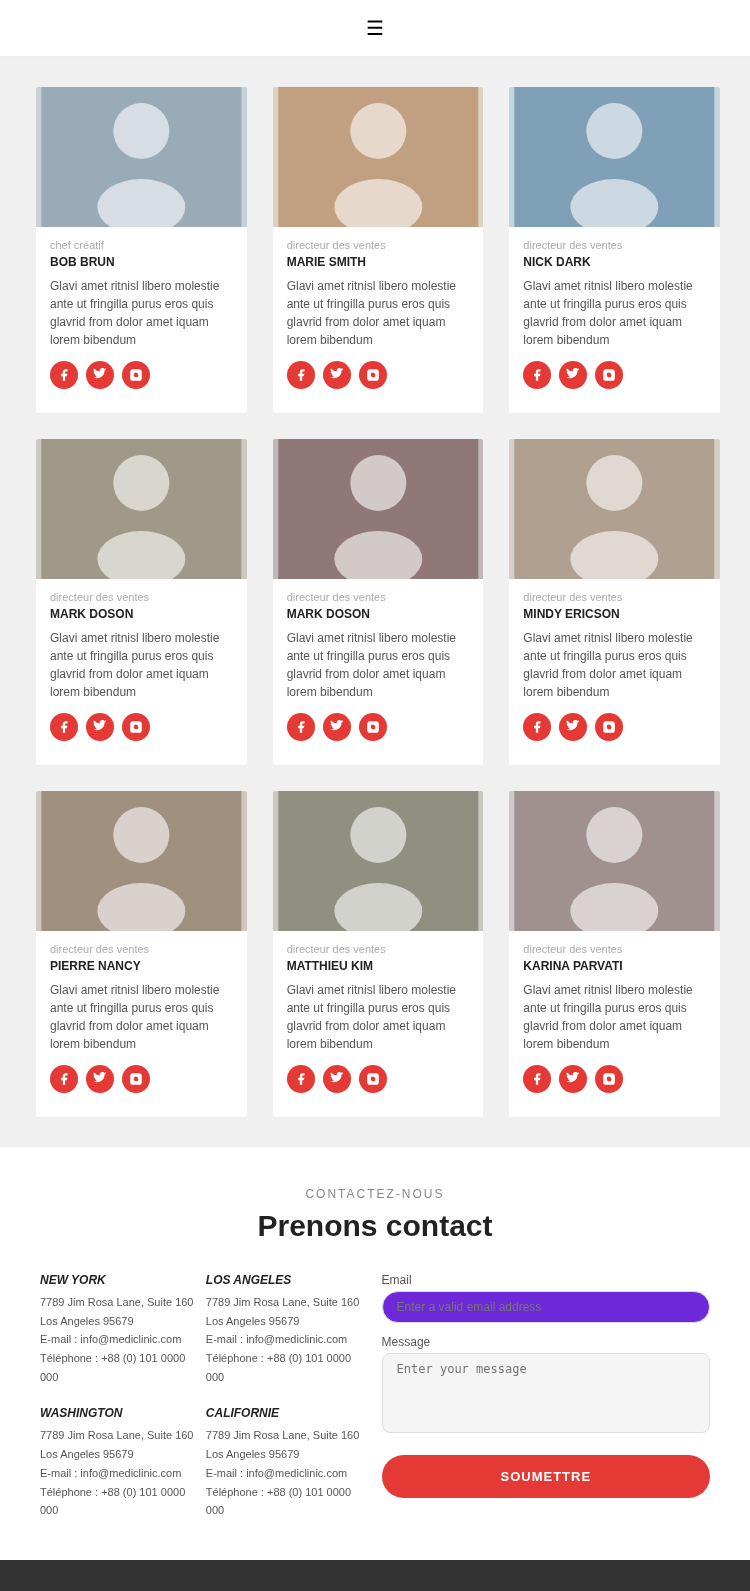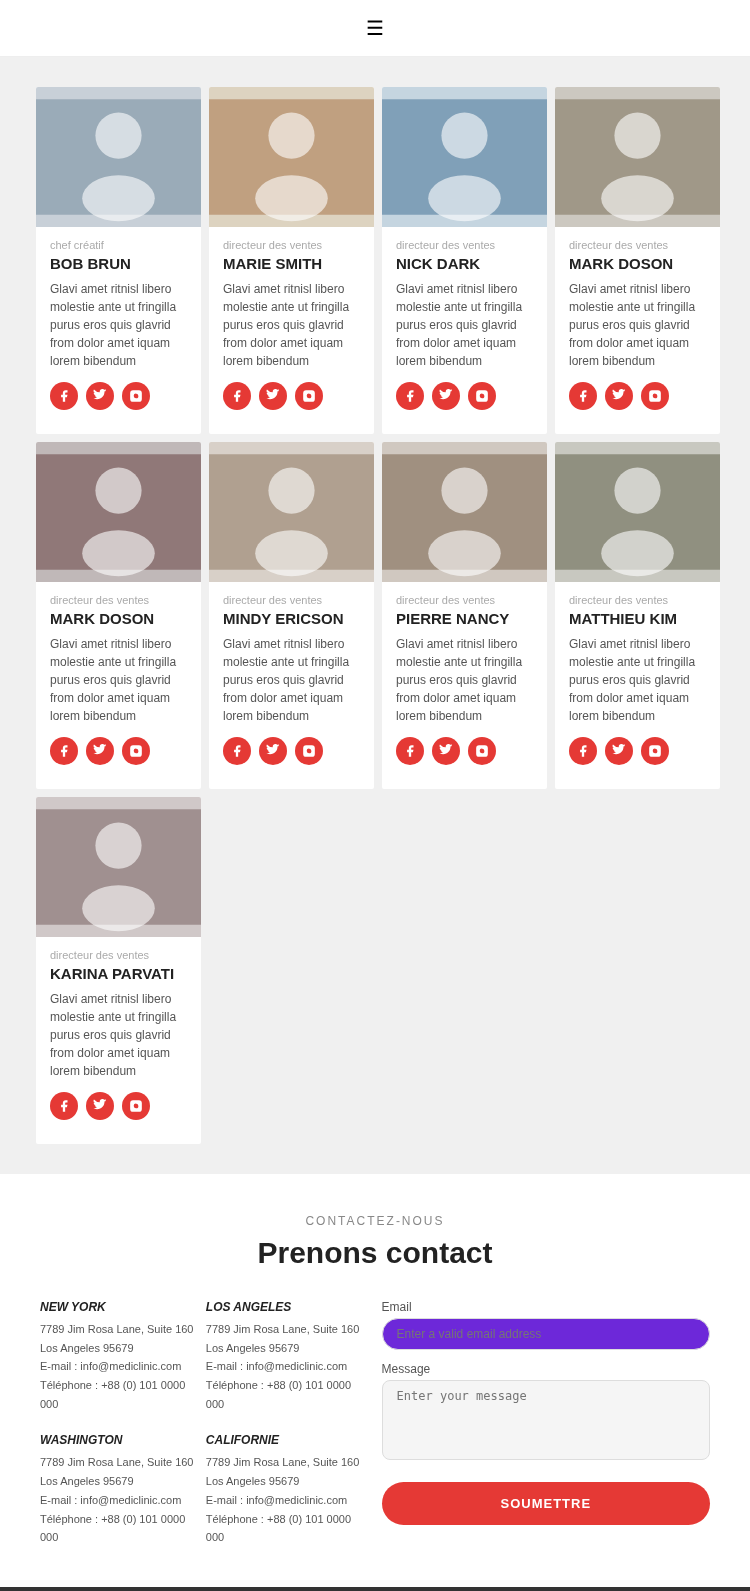--- a/index.html
+++ b/index.html
@@ -16,40 +16,40 @@
     }
     .hamburger-icon { font-size: 20px; cursor: pointer; }
 
     
     .team-section {
       background: #f0f0f0;
       padding: 30px 30px;
     }
     .team-grid {
       display: grid;
-      grid-template-columns: repeat(4, 1fr);
-      gap: 8px;
+      grid-template-columns: repeat(3, 1fr);
+      gap: 26px;
       padding-left: 6px;
     }
     .team-card {
       background: #fff;
       padding: 0;
       border-radius: 2px;
       overflow: hidden;
     }
     .team-card-body {
       padding: 12px 14px;
     }
     .team-card-role {
       font-size: 11px;
       color: #aaa;
       margin-bottom: 4px;
     }
     .team-card-name {
-      font-size: 15px;
+      font-size: 12px;
       font-weight: bold;
       color: #222;
       margin-bottom: 8px;
     }
     .team-card-desc {
       font-size: 12px;
       color: #555;
       line-height: 1.5;
       margin-bottom: 12px;
     }

